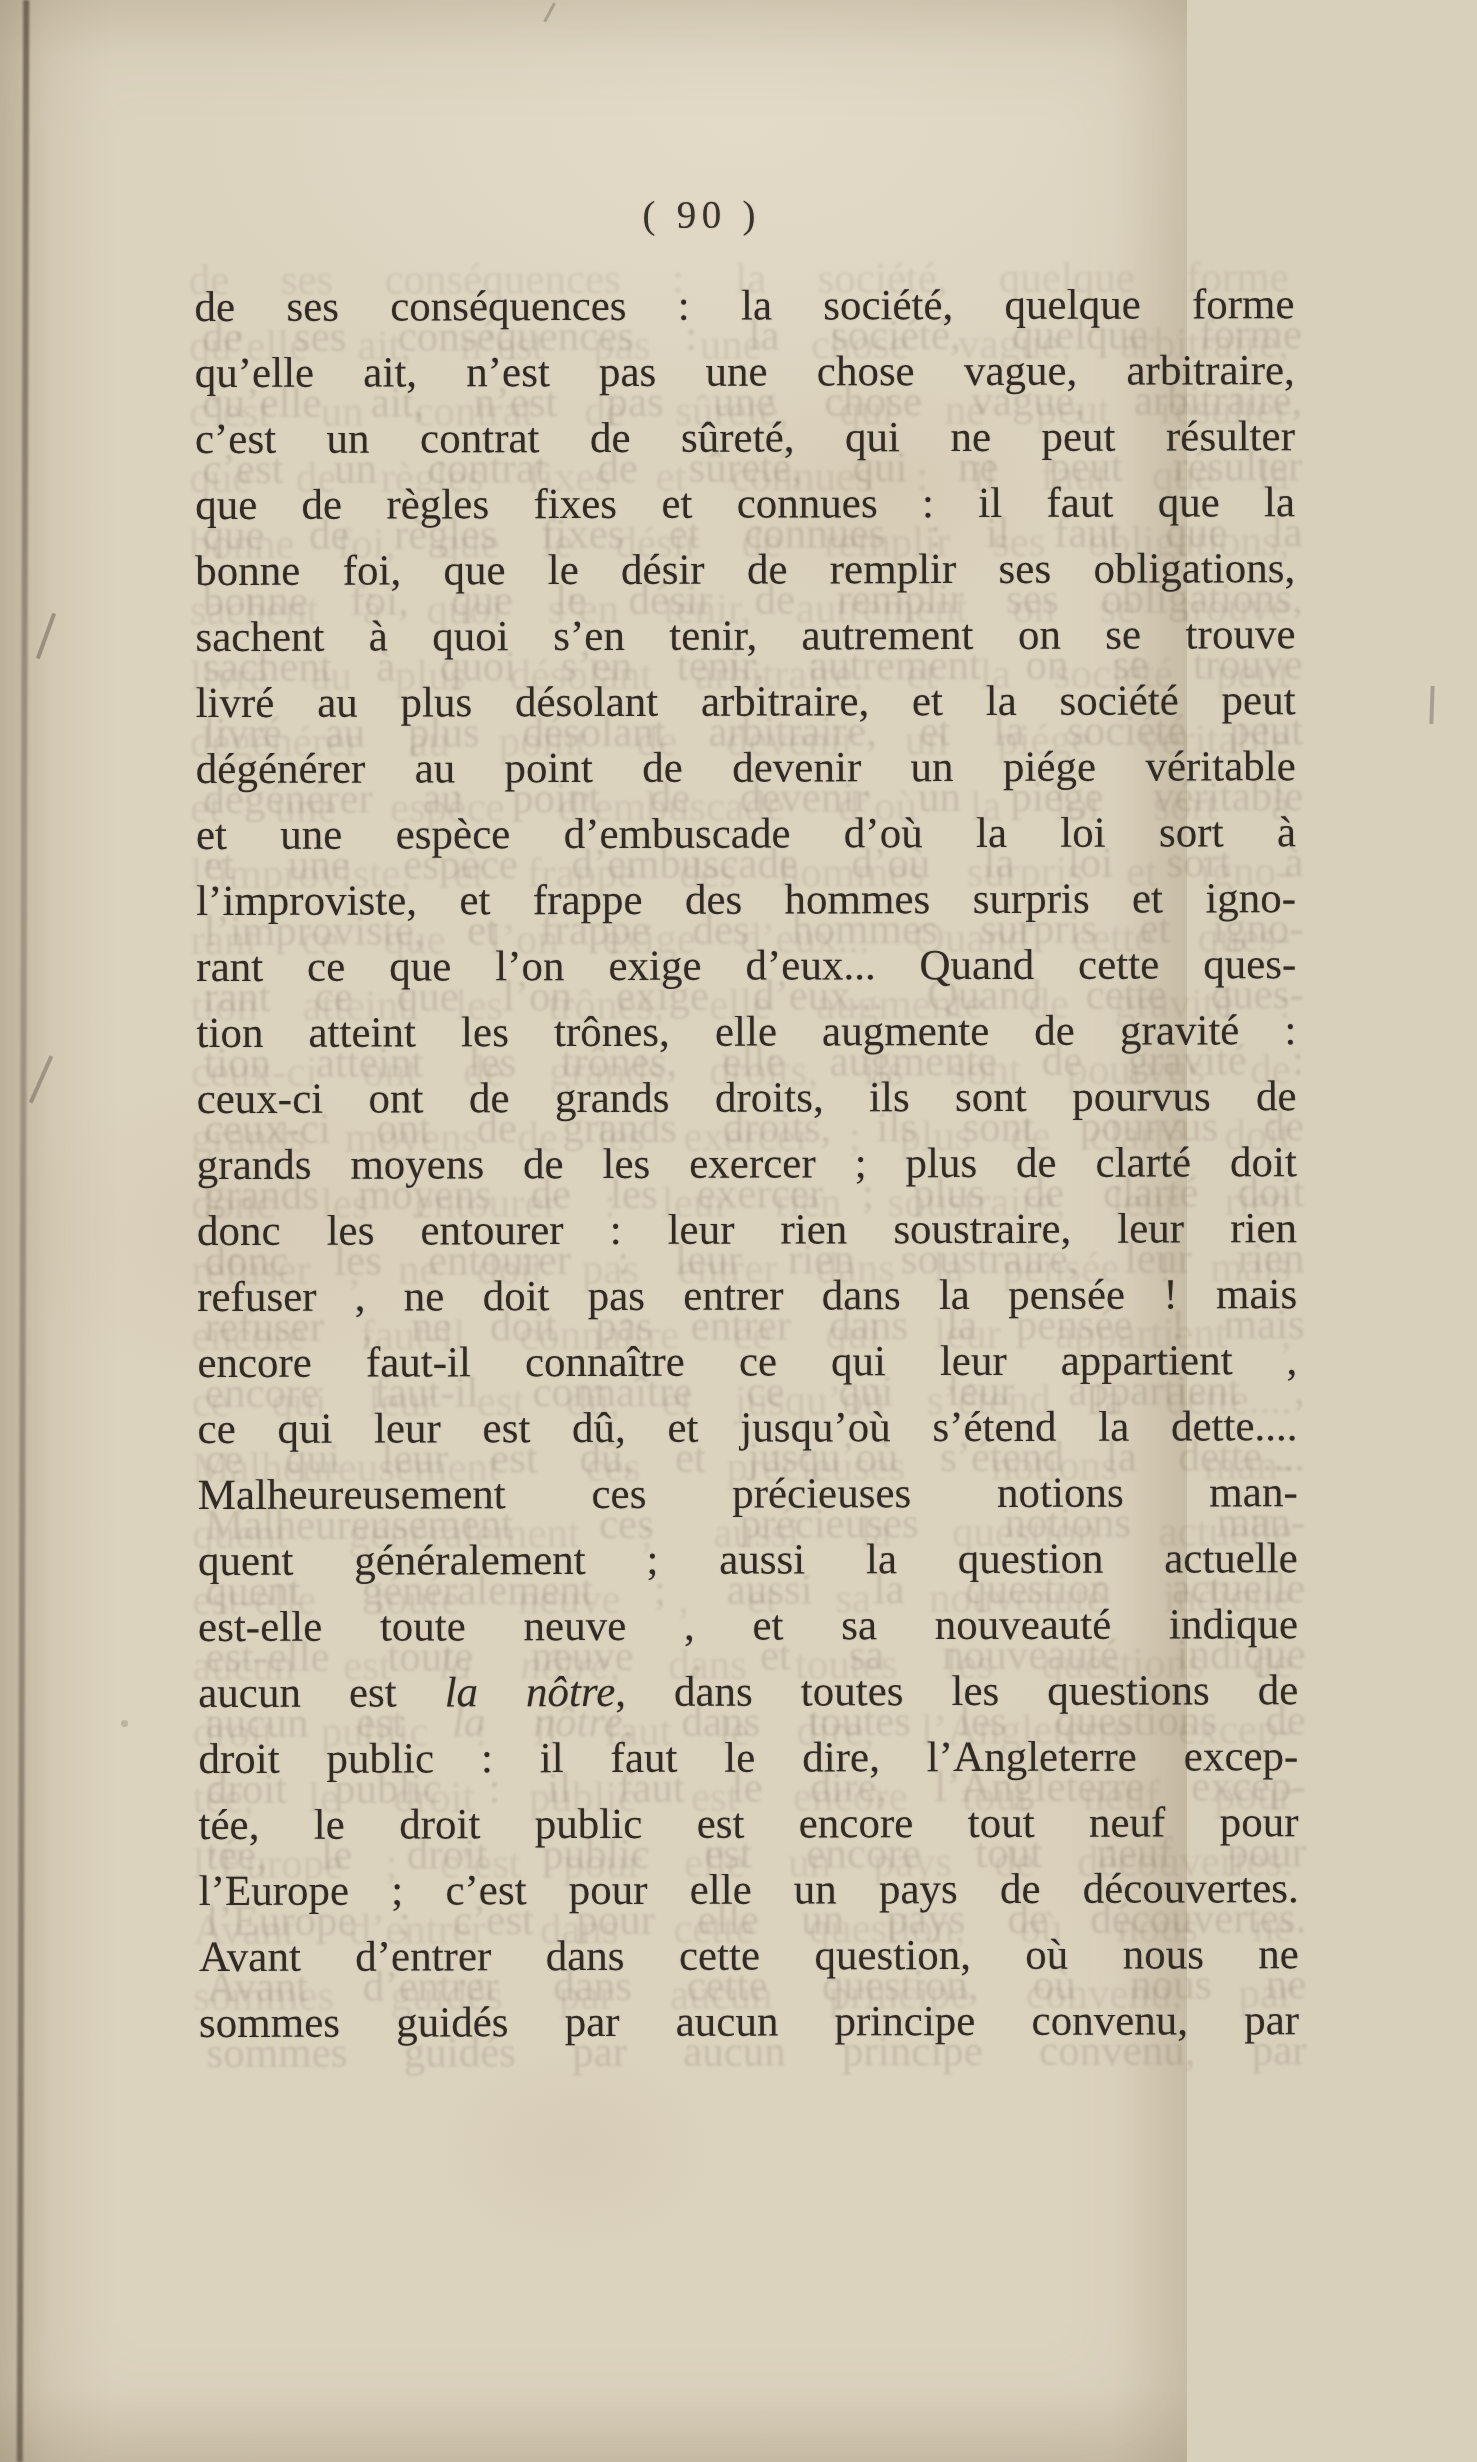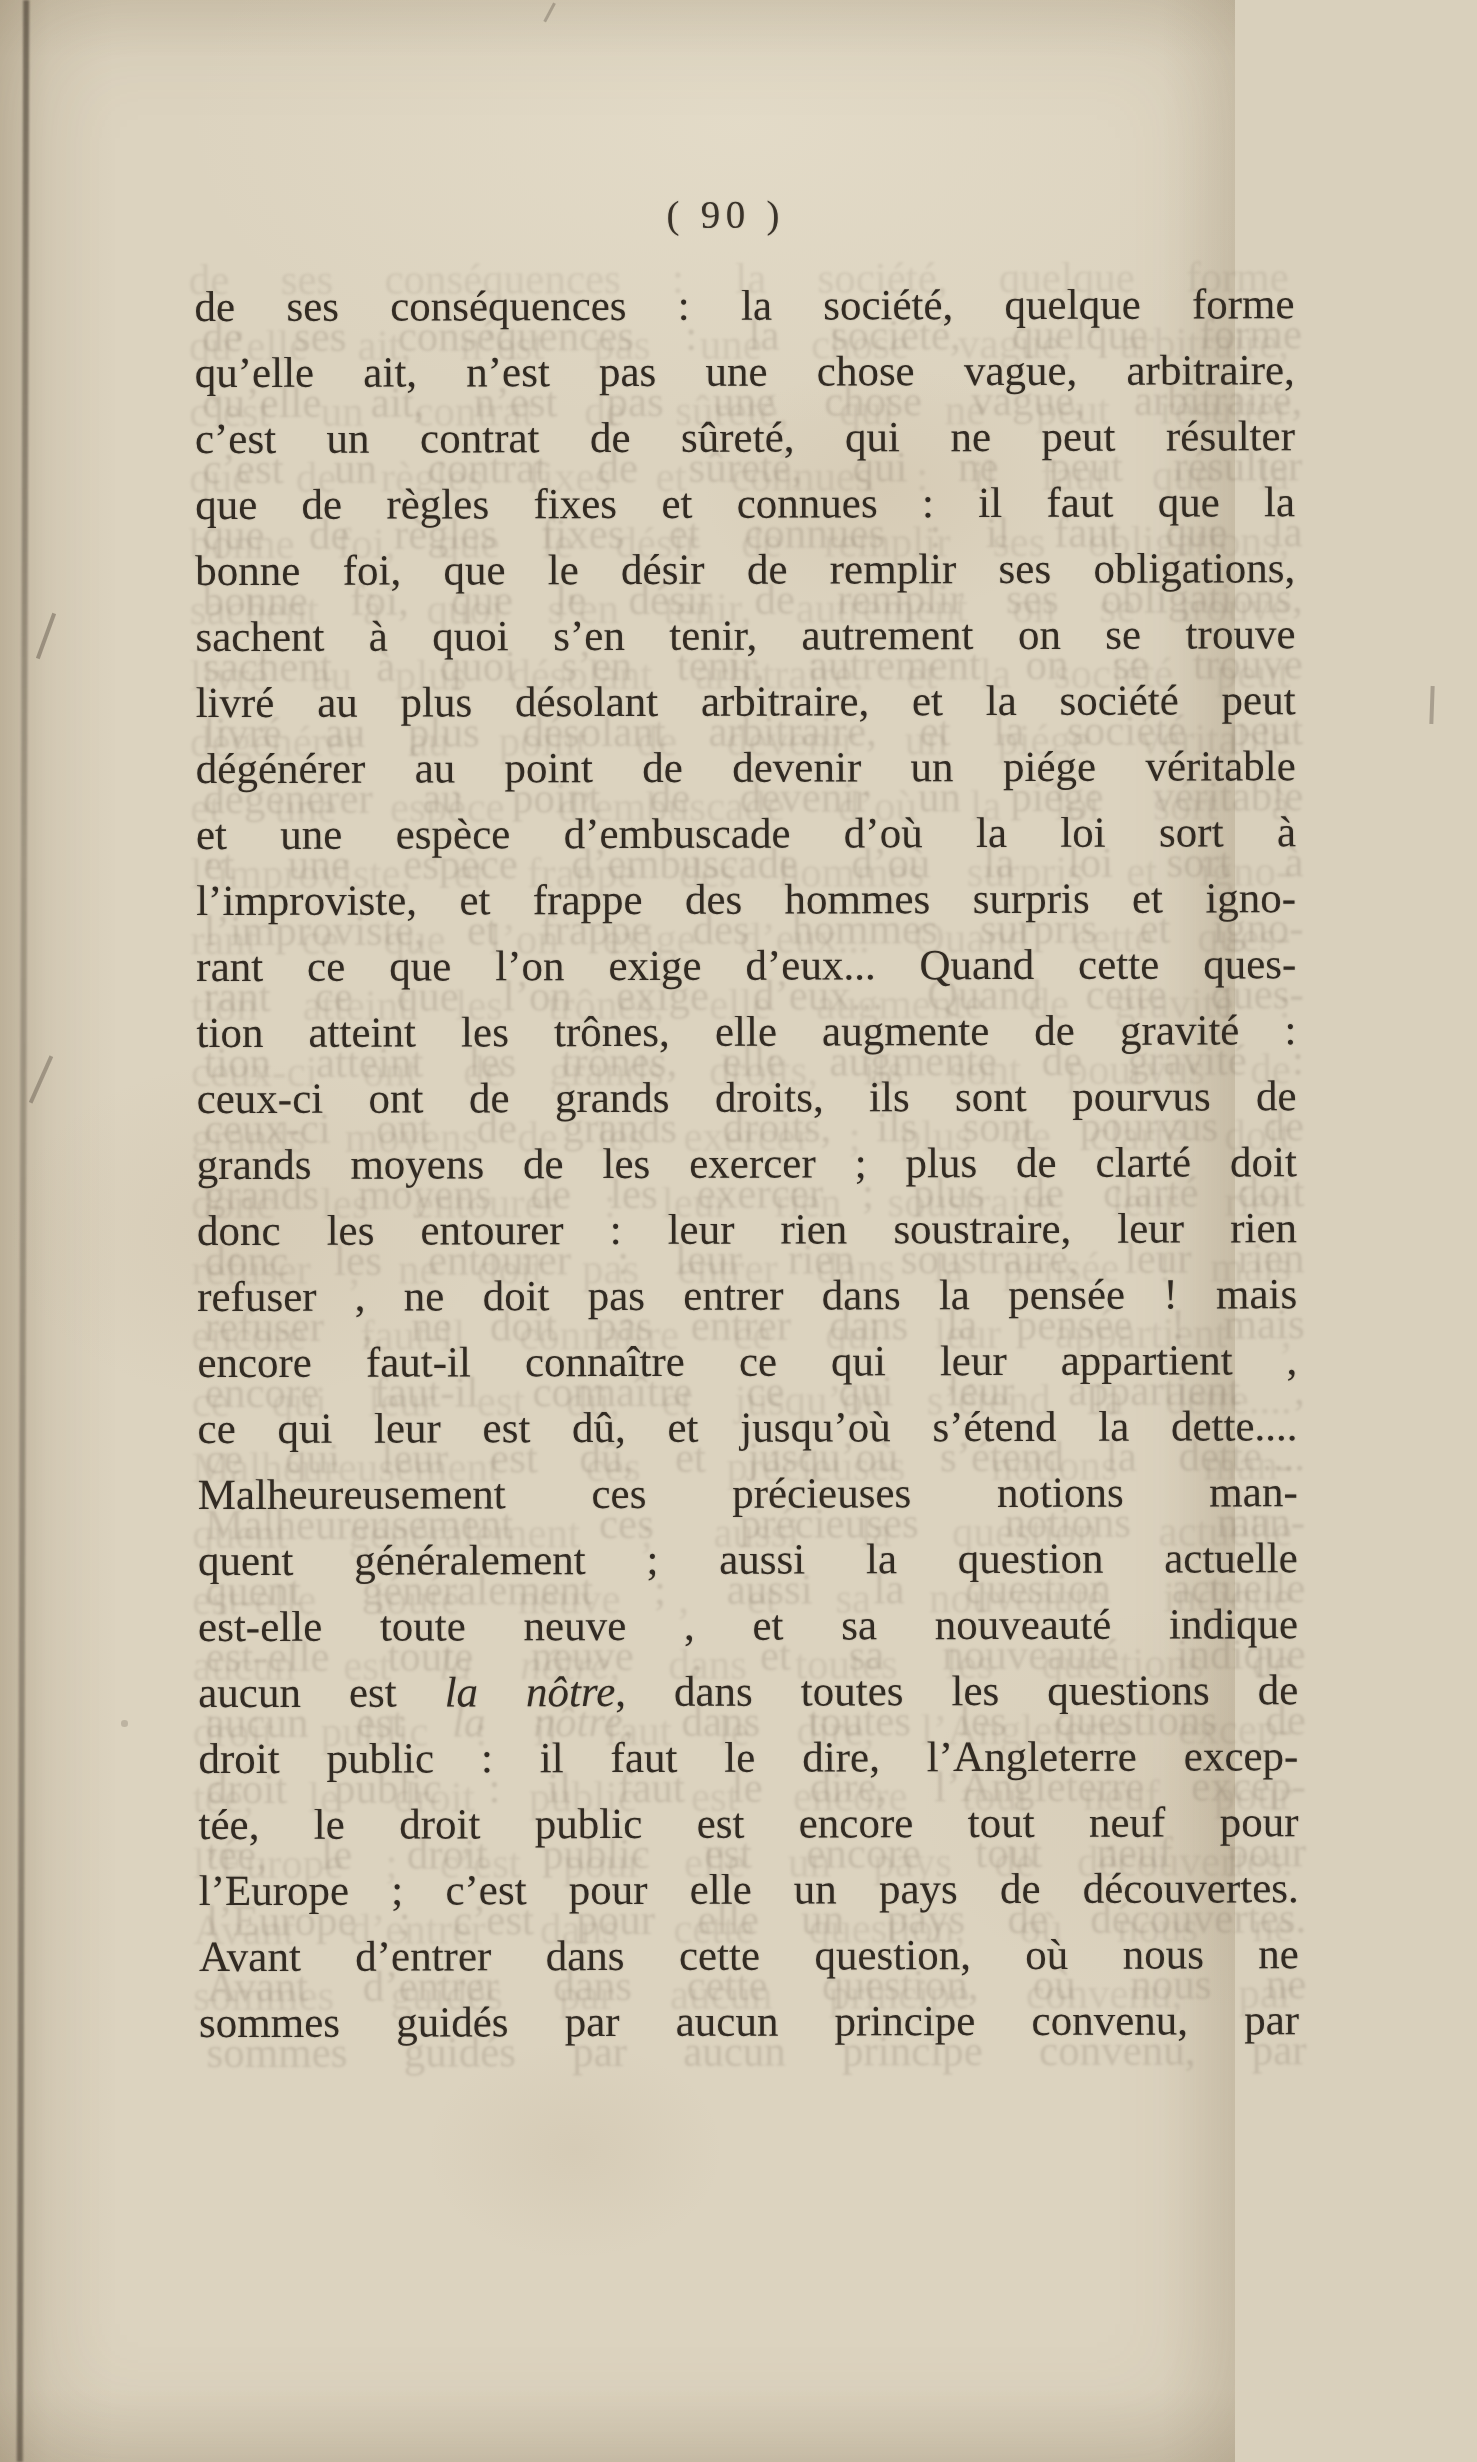--- a/index.html
+++ b/index.html
@@ -22,21 +22,20 @@
       radial-gradient(ellipse 213px 156px at 575px 2150px,  rgba(140,115,80,0.08), transparent 70%),
       radial-gradient(ellipse 739px 410px at 739px 123px,   rgba(235,228,210,0.45), transparent 75%),
       linear-gradient(to right, rgba(120,100,70,0.22) 0px, rgba(120,100,70,0.06) 49px, transparent 115px),
       linear-gradient(to left,  rgba(120,100,70,0.10) 0px, transparent 74px),
       linear-gradient(to bottom,rgba(120,100,70,0.08) 0px, transparent 57px),
       linear-gradient(to top,   rgba(120,100,70,0.12) 0px, transparent 74px),
       #dcd3bf;
     box-shadow: inset 0 0 115px rgba(115,95,65,0.22);
     font-family: "Liberation Serif", "DejaVu Serif", serif;
     color: #322b23;
-    padding-left: 48px;
   }
 
   
   .page-edge-left {
     position: absolute;
     left: 19.7px;
     top: 0;
     width: 5.7px;
     height: 2462px;
     background: linear-gradient(to bottom,

